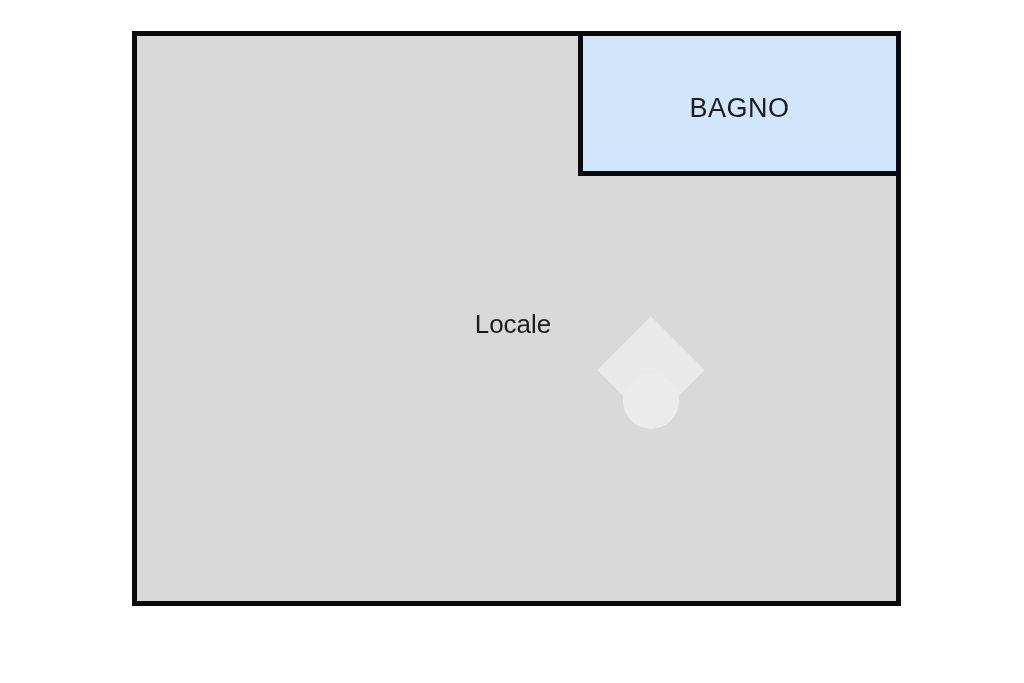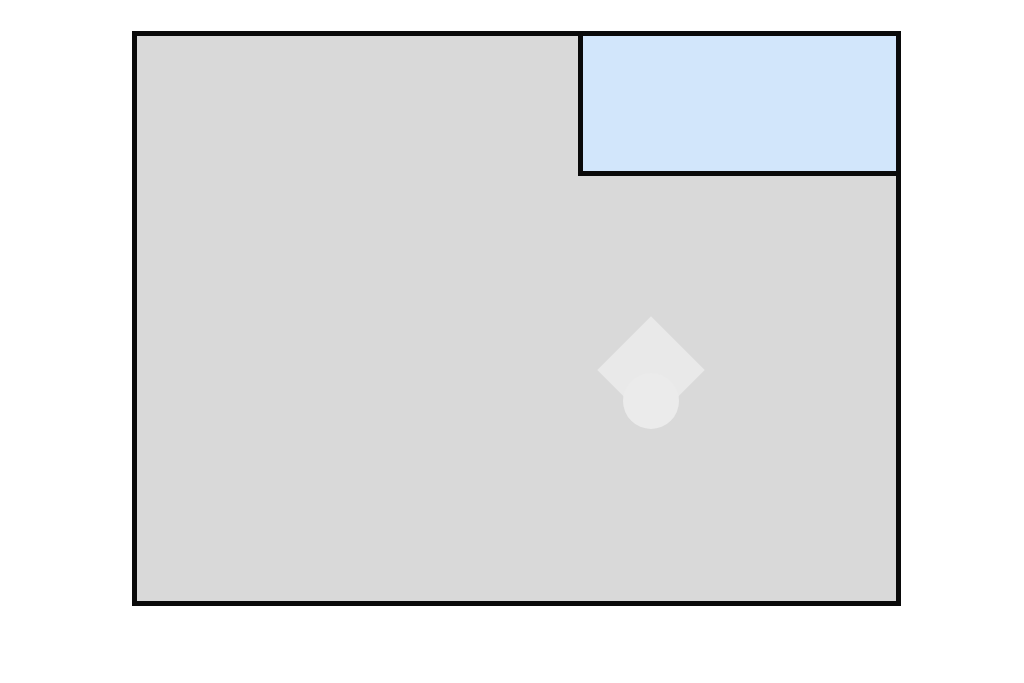--- a/index.html
+++ b/index.html
@@ -106,15 +106,17 @@
   <div class="floorplan-outline">
 
     <div class="watermark">
       <div class="watermark-diamond"></div>
       <div class="watermark-circle"></div>
     </div>
   </div>
 
   <div class="room-bagno"></div>
 
+  <div class="room-label label-bagno">BAGNO</div>
 
+  <div class="room-label label-locale">Locale</div>
 
 </div>
 
 </body></html>

